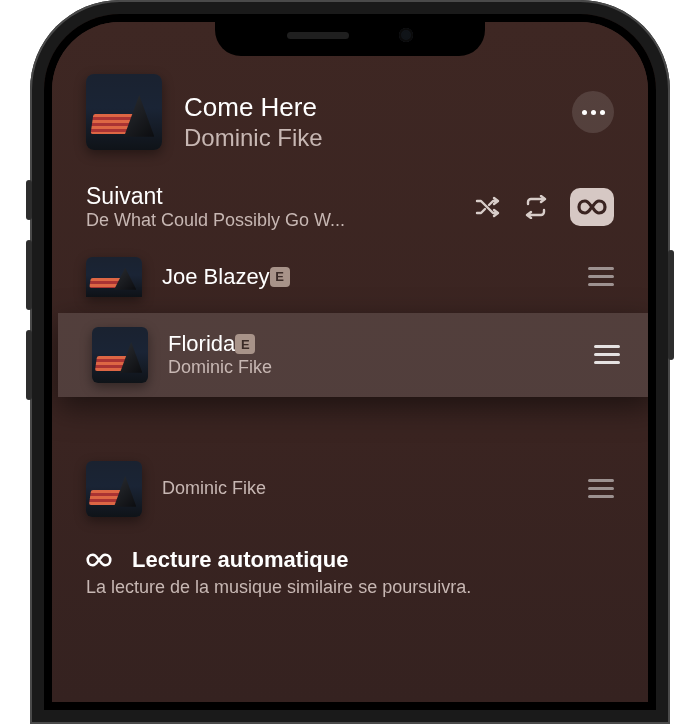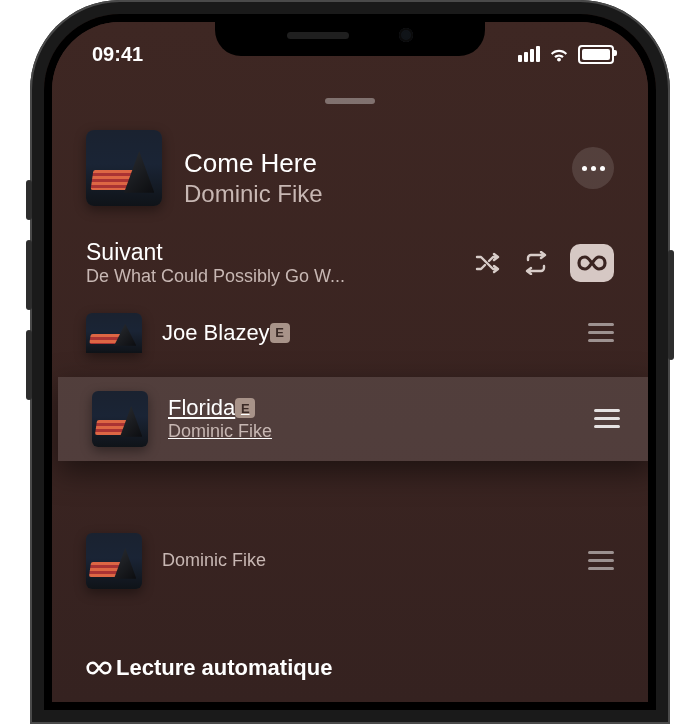--- a/index.html
+++ b/index.html
@@ -117,30 +117,30 @@
   .row-artist{font-size:18px;color:var(--text-dim);}
   .ebadge{display:inline-flex;align-items:center;justify-content:center;width:20px;height:20px;border-radius:4px;background:var(--badge-bg);color:#3a2a26;font-size:13px;font-weight:700;}
   .drag{display:flex;flex-direction:column;gap:5px;opacity:0.5;}
   .drag i{width:26px;height:3px;background:#fff;border-radius:2px;display:block;}
 
   .row.dragging{
     background:rgba(255,255,255,0.12);
     border-radius:0;
     transform:translate(6px,0);
     box-shadow:0 10px 30px rgba(0,0,0,0.5);
-    margin:18px 0;
-    padding-top:14px;padding-bottom:14px;text-decoration:underline;
+    margin:10px 0;
+    padding-top:14px;padding-bottom:14px;
   }
   .row.dragging .drag{opacity:0.85;}
 
   .gap-row{height:46px;}
 
   
   .auto{padding:22px 34px 0 34px;}
-  .auto-title{display:flex;align-items:center;gap:4px;font-size:22px;font-weight:700;margin-top:36px;}
+  .auto-title{display:flex;align-items:center;gap:20px;font-size:22px;font-weight:700;}
   .auto-sub{font-size:18px;color:var(--text-dim);margin-top:4px;}
 
   svg{display:block;}
 </style>
 </head>
 <body>
 
 <div class="device">
   <span class="side-btn sb-left1"></span>
   <span class="side-btn sb-left2"></span>
@@ -148,39 +148,20 @@
   <span class="side-btn sb-right"></span>
 
   <div class="device-inner">
     <div class="notch">
       <span class="speaker"></span>
       <span class="cam"></span>
     </div>
 
     <div class="screen">
 
-      <div class="status-bar">
-        <span>09:41</span>
-        <div class="status-right">
-          <span class="sig">
-              <i></i>
-              <i></i>
-              <i></i>
-              <i></i>
-            </span>
-          <span class="wifi">
-            <svg viewBox="0 0 24 18" width="22" height="16">
-                <path fill="#fff" d="M12 17.5c1.2 0 2.2-1 2.2-2.2 0-1.2-1-2.2-2.2-2.2s-2.2 1-2.2 2.2c0 1.2 1 2.2 2.2 2.2zm-5.3-5.6 1.7 1.7c1-1 2.3-1.6 3.6-1.6s2.7.6 3.6 1.6l1.7-1.7C15.9 10.5 14 9.7 12 9.7s-3.9.8-5.3 2.2zM2.9 8.1l1.7 1.7C6.6 7.8 9.2 6.7 12 6.7s5.4 1.1 7.4 3.1l1.7-1.7C18.6 5.6 15.4 4.3 12 4.3S5.4 5.6 2.9 8.1z"></path>
-              </svg>
-          </span>
-          <span class="batt">
-              <i></i>
-            </span>
-        </div>
-      </div>
 
       <div class="grabber"></div>
 
       <div class="np">
         <div class="art"></div>
         <div class="np-text">
           <div class="np-title">Come Here</div>
           <div class="np-artist">Dominic Fike</div>
         </div>
         <div class="more-btn">
@@ -276,17 +257,18 @@
 
       </div>
 
       <div class="auto">
         <div class="auto-title">
           <svg width="26" height="16" viewBox="0 0 30 18">
               <path fill="none" stroke="#fff" stroke-width="3" d="M8 3C4 3 2 6 2 9s2 6 6 6c4 0 6-6 7-6s3 6 7 6 6-3 6-6-2-6-6-6c-4 0-6 6-7 6S12 3 8 3z"></path>
             </svg>
           <span>Lecture automatique</span>
         </div>
+        <div class="auto-sub">La lecture de la musique similaire se poursuivra.</div>
       </div>
 
     </div>
   </div>
 </div>
 
 </body></html>

